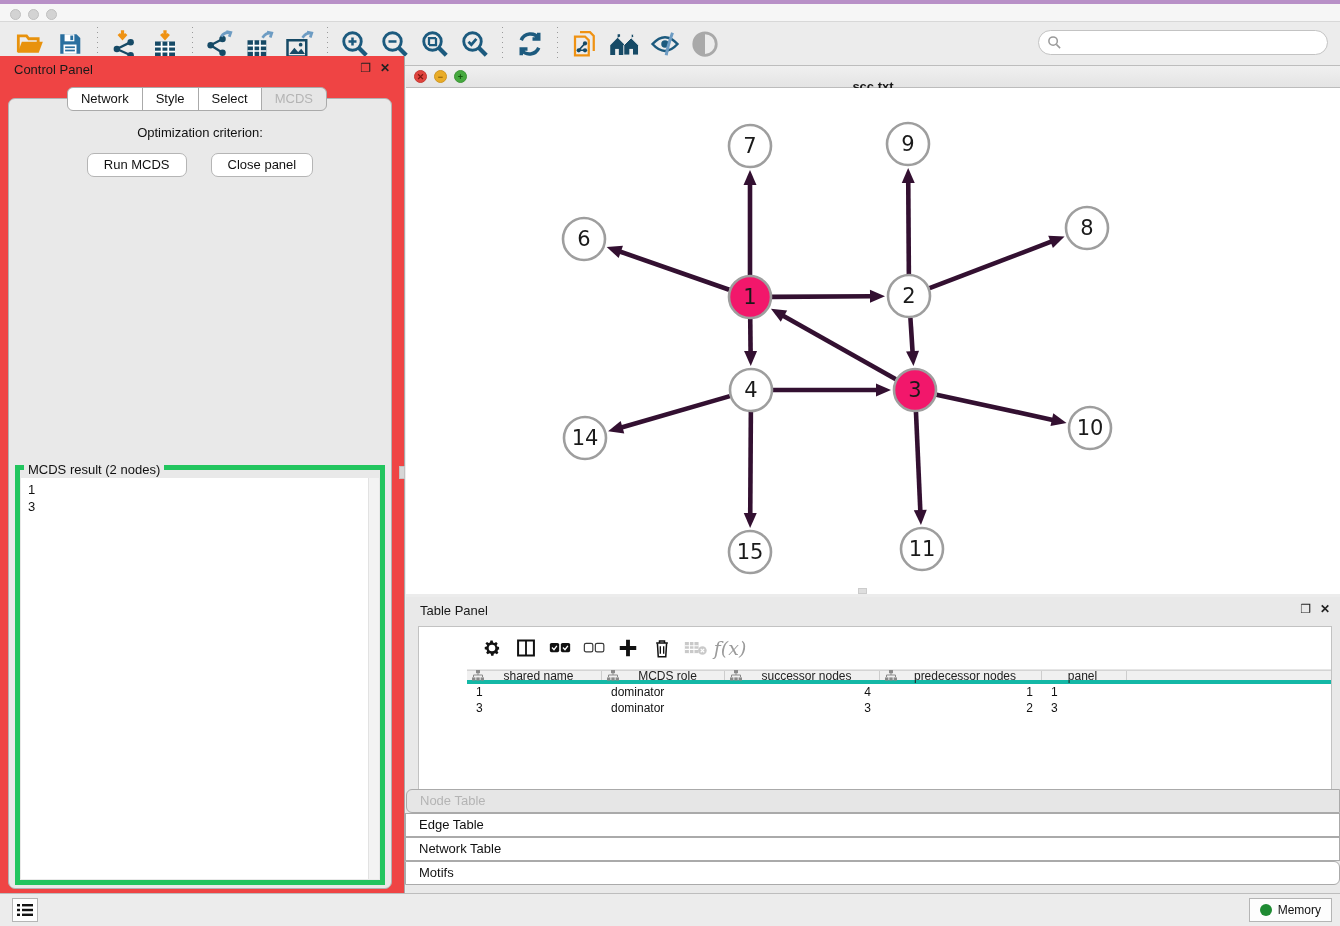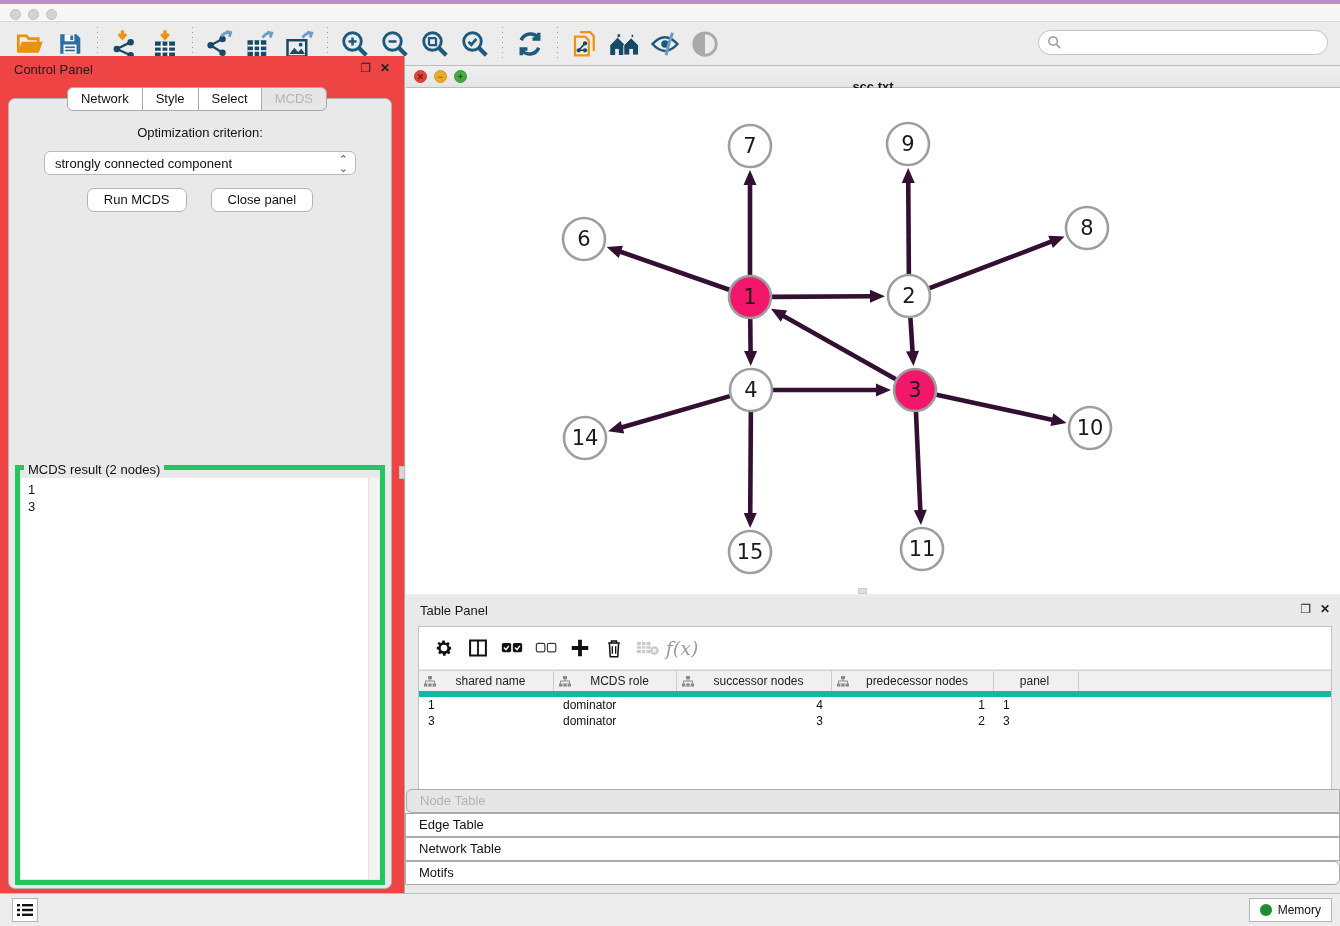--- a/index.html
+++ b/index.html
@@ -91,25 +91,25 @@
   .tl-min { background:#e9ac27; border:1px solid #cf9722; color:#8a5d05; }
   .tl-max { background:#46a93f; border:1px solid #3d9537; color:#14590f; }
   .nw-titlebar .title { position:absolute; left:0; right:0; top:13px; text-align:center; font-size:13px; color:#1a1a1a;font-weight:bold; }
   .nw-canvas { position:absolute; top:22px; left:0; right:0; bottom:0; background:#fff; }
   .nw-canvas svg { position:absolute; inset:0; }
   .h-splitter-handle { position:absolute; left:858px; top:588px; width:9px; height:6px; background:#dedede; border:1px solid #cccccc; }
   
   .table-panel { position:absolute; left:406px; top:597px; right:0; bottom:33px; background:#e9e9e9; }
   .tp-container {
     position:absolute; left:12px; right:8px; top:29px; height:226px;
-    background:#fff; border:1px solid #c2c2c2;
+    background:#fff; border:1px solid #c2c2c2;padding-left:48px;
   }
   .tp-toolbar { height:43px; display:flex; align-items:center; padding-left:10px; gap:4px; border-bottom:1px solid #e6e6e6;}
   .tp-btn { width:30px; height:30px; display:flex; align-items:center; justify-content:center; }
-  .tbl-header { display:flex; height:27px; background:#f0f0f0; border-top:1px solid #d4d4d4; border-bottom:6px solid #14b8a6; }
+  .tbl-header { display:flex; height:14px; background:#f0f0f0; border-top:1px solid #d4d4d4; border-bottom:4px solid #14b8a6; }
   .tbl-hcell {
     display:flex; align-items:center; font-size:12px; color:#222;
     border-right:1px solid #cdcdcd; position:relative; padding-left:5px;
   }
   .tbl-hcell .hlabel { flex:1; text-align:center; padding-right:8px; }
   .tbl-row { display:flex; height:16px; font-size:12px; color:#111; }
   .tbl-cell { padding:0 9px; overflow:hidden; white-space:nowrap; line-height:16px; }
   .tp-tabs { position:absolute; left:0; right:0; bottom:8px; display:flex; justify-content:center;flex-direction:column; }
   
   .statusbar { position:absolute; left:0; right:0; bottom:0; height:33px; background:#ececec; border-top:1px solid #bdbdbd; }
@@ -286,24 +286,20 @@
     </span>
   </div>
   <div class="cp-tabs" id="cp-tabs">
       <div class="tab">Network</div>
       <div class="tab">Style</div>
       <div class="tab">Select</div>
       <div class="tab selected">MCDS</div>
     </div>
   <div class="cp-pane">
     <div class="opt-label">Optimization criterion:</div>
-    <div class="dropdown">
-      <span>strongly connected component</span>
-      <span class="stepper">⌃<br>⌄</span>
-    </div>
     <div class="cp-buttons">
       <button class="mac-btn">Run MCDS</button>
       <button class="mac-btn">Close panel</button>
     </div>
     <div class="result-box">
       <div class="result-legend">MCDS result (2 nodes)</div>
       <div class="result-area" id="result-area">1
 3</div>
       <div class="result-scroll"></div>
     </div>

